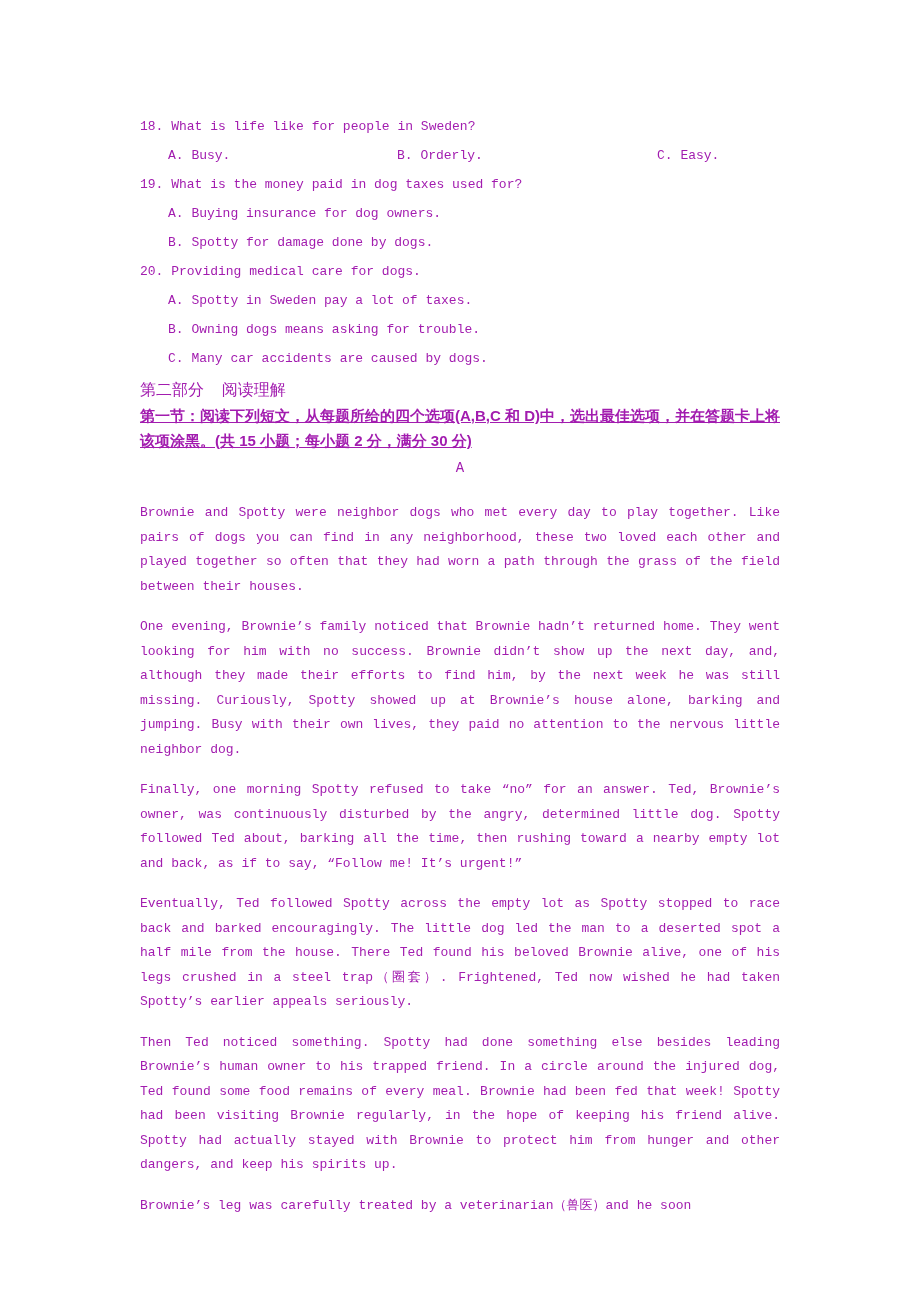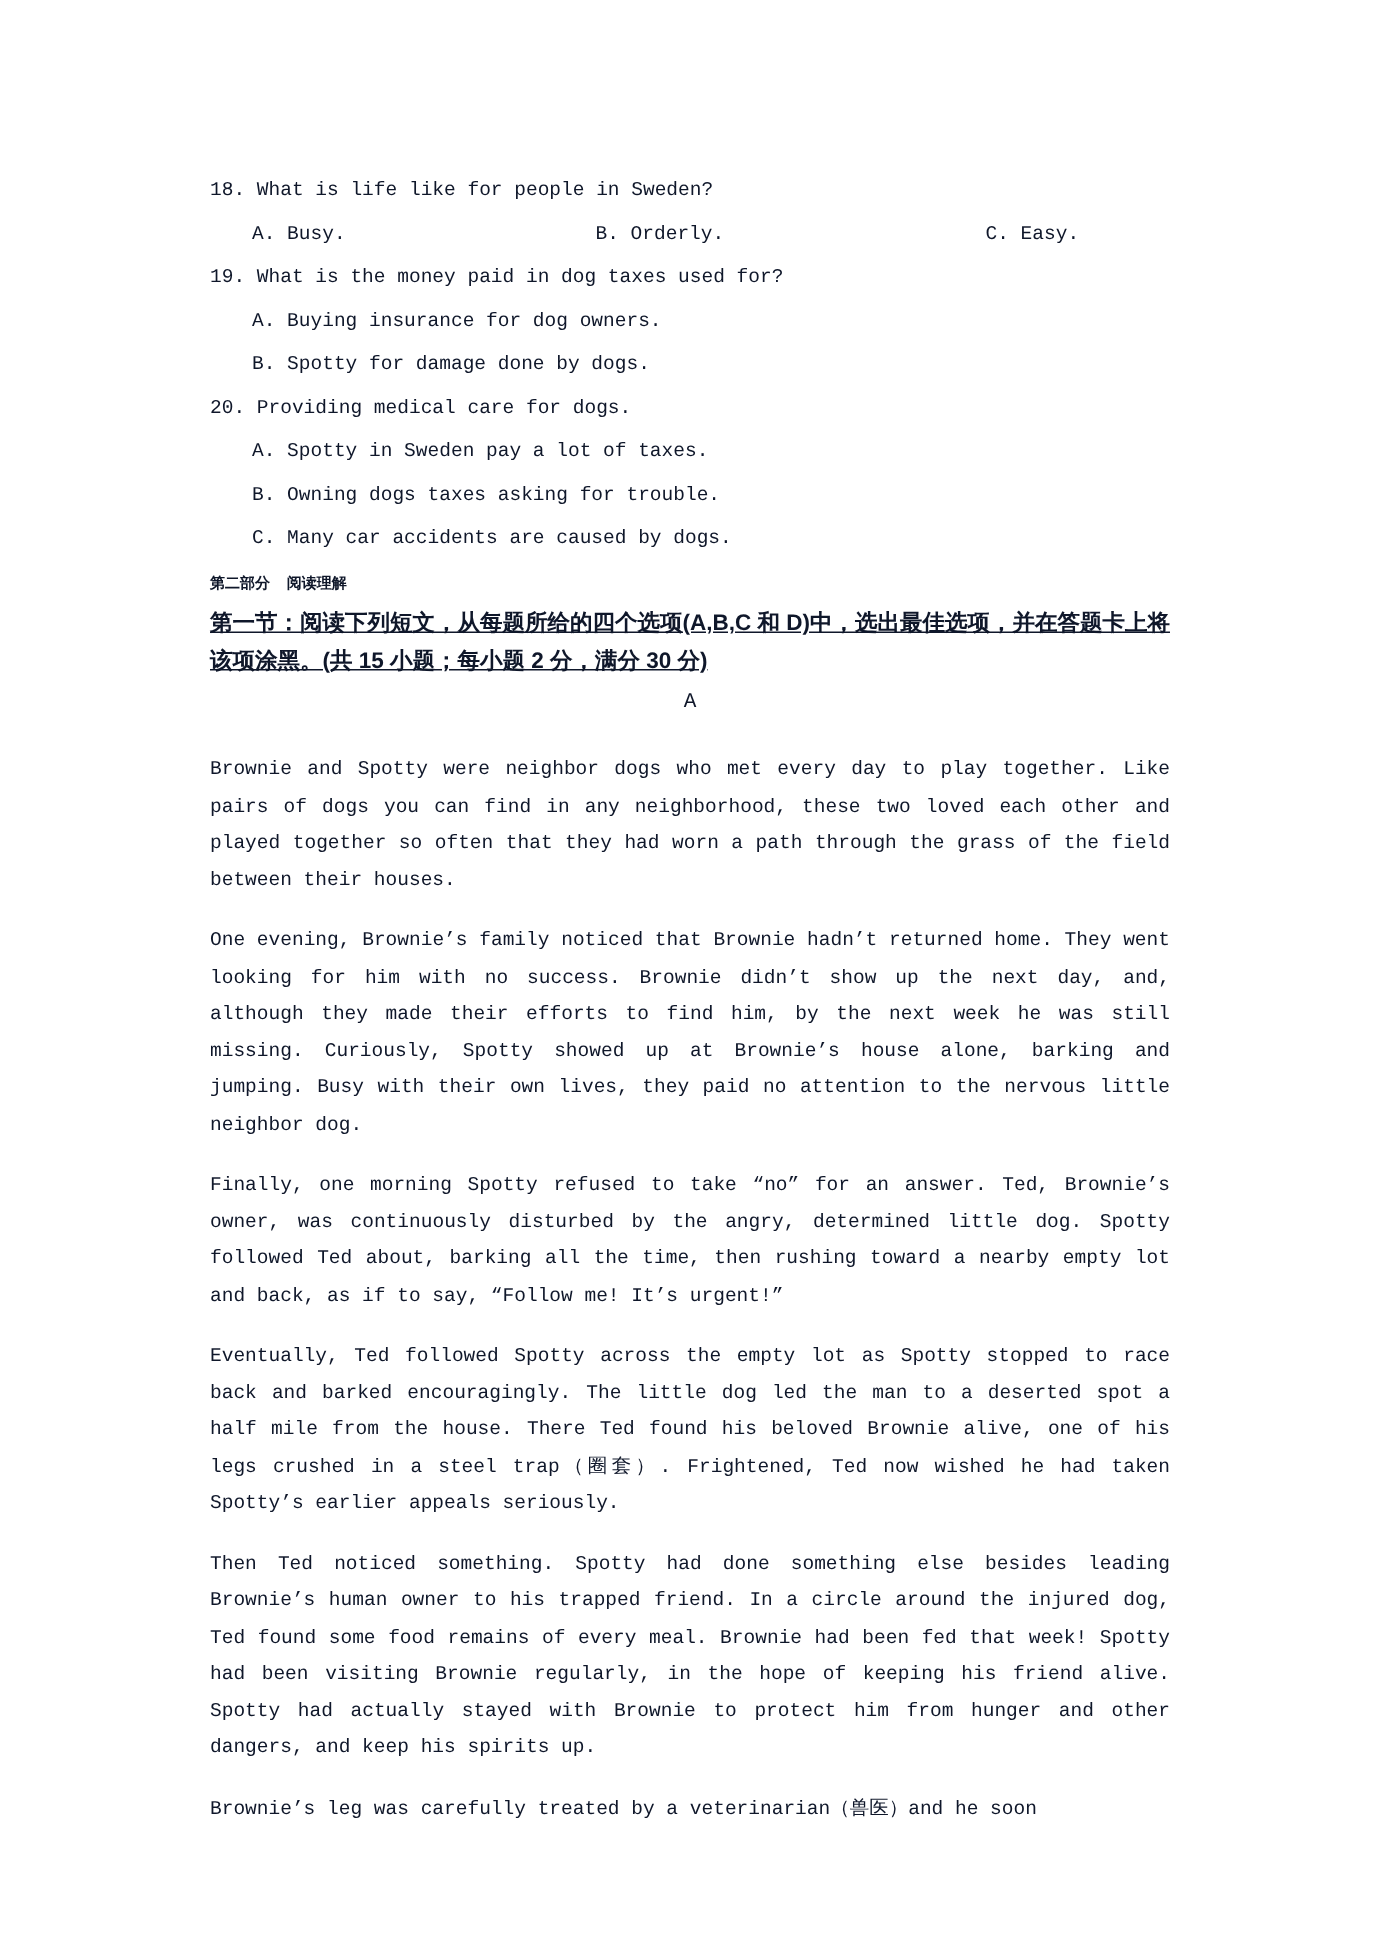--- a/index.html
+++ b/index.html
@@ -1,40 +1,40 @@
 <!DOCTYPE html>
 <html><head>
 <meta charset="utf-8">
 <style>
   html, body { margin: 0; padding: 0; background: #ffffff; }
   .page {
     position: relative;
     width: 920px;
     height: 1302px;
     background: #ffffff;
-    color: #0f172a;
+    color: #a21caf;
     font-family: "Liberation Mono", "DejaVu Sans Mono", monospace;
     font-size: 13px;
     overflow: hidden;
     box-sizing: border-box;
     padding: 112px 140px 0 140px;
   }
   .listening { line-height: 29px; }
   .q-line { white-space: pre-wrap; }
   .opt-indent { padding-left: 28px; }
   .opt-small-indent { padding-left: 7px; }
   .opt-row {
     display: grid;
     grid-template-columns: 229px 260px 1fr;
     padding-left: 28px;
   }
   .reading-header {
     font-family: "Liberation Sans", "DejaVu Sans", sans-serif;
-    font-weight: bold;
-    font-size: 10px;
+    font-weight: normal;
+    font-size: 16px;
     line-height: 25px;
     margin-top: 4px;
     white-space: pre-wrap;
   }
   .instructions {
     font-family: "Liberation Sans", "DejaVu Sans", sans-serif;
     font-weight: bold;
     font-size: 15px;
     line-height: 25px;
     margin-top: 1px;
@@ -71,21 +71,21 @@
     </div>
 
     <div class="q-line">19. What is the money paid in dog taxes used for?</div>
 
     <div class="q-line opt-indent">A. Buying insurance for dog owners.</div>
     <div class="q-line opt-indent">B. Spotty for damage done by dogs.</div>
 
     <div class="q-line">20. Providing medical care for dogs.</div>
 
     <div class="q-line opt-indent">A. Spotty in Sweden pay a lot of taxes.</div>
-    <div class="q-line opt-indent">B. Owning dogs taxes asking for trouble.</div>
+    <div class="q-line opt-indent">B. Owning dogs means asking for trouble.</div>
     <div class="q-line opt-indent">C. Many car accidents are caused by dogs.</div>
 
   </section>
 
   <section>
 
     <div class="reading-header">第二部分    阅读理解</div>
 
     <div class="instructions">第一节：阅读下列短文，从每题所给的四个选项(A,B,C 和 D)中，选出最佳选项，并在答题卡上将该项涂黑。(共 15 小题；每小题 2 分，满分 30 分)</div>
 

